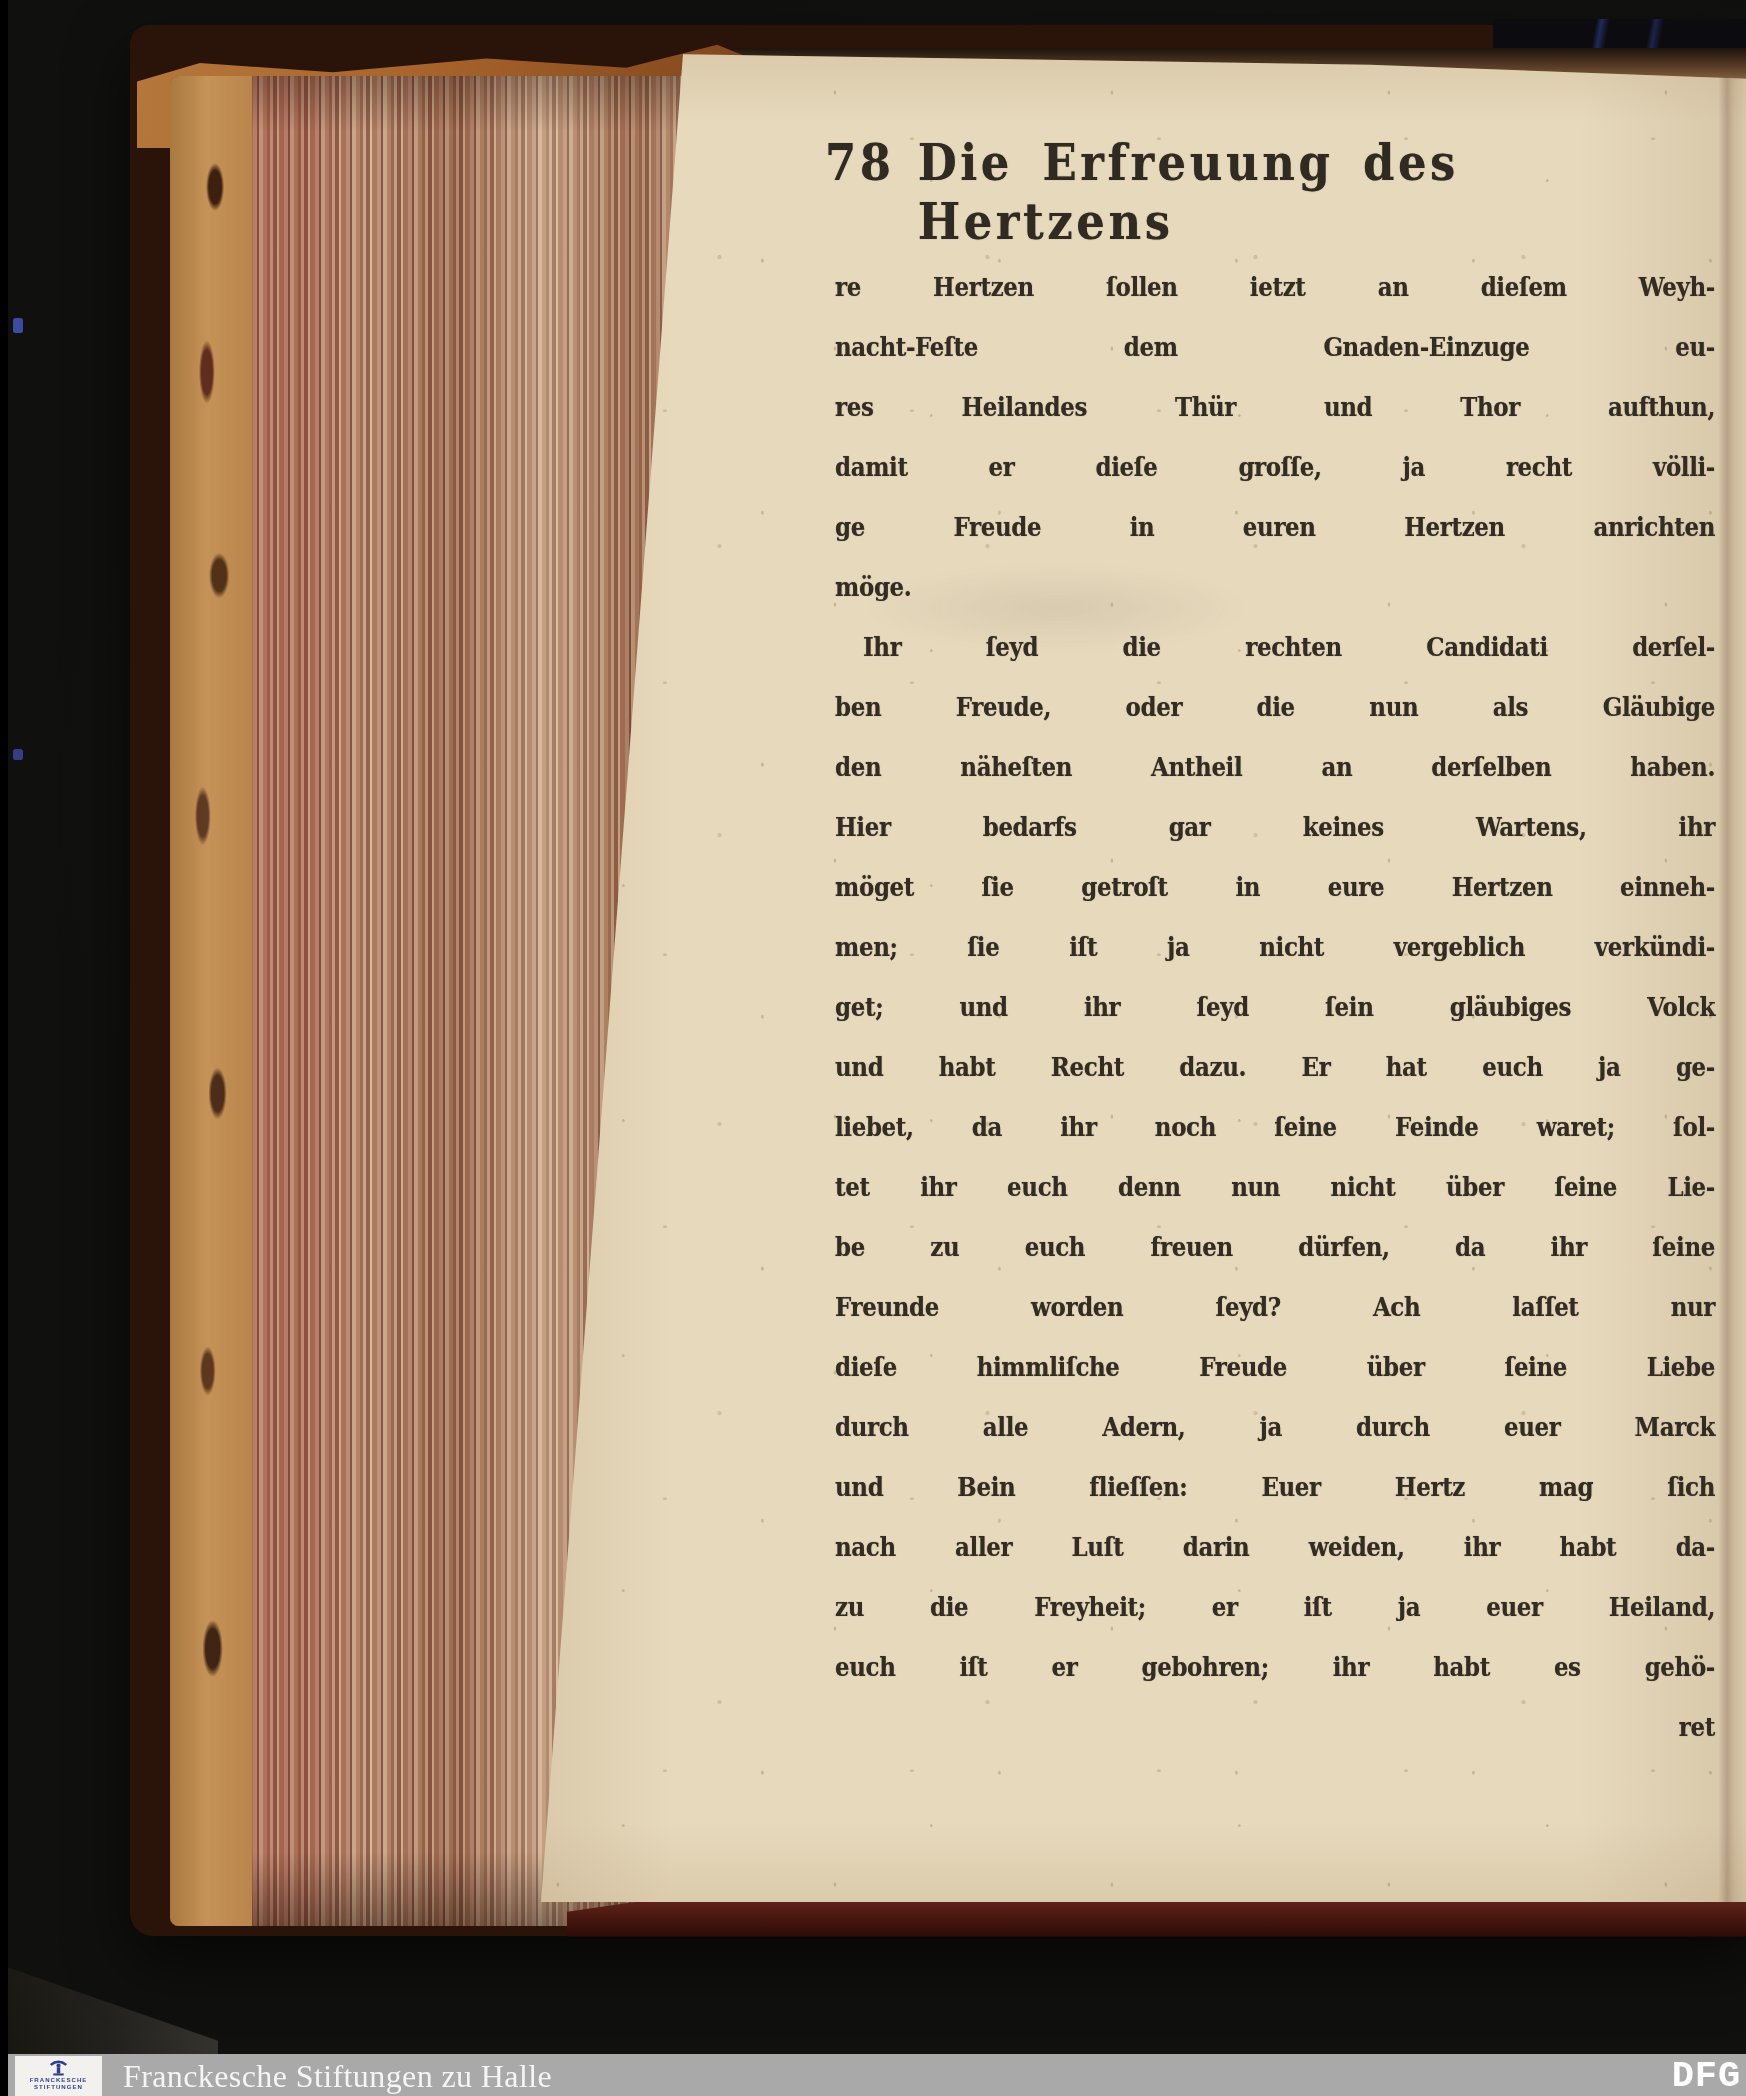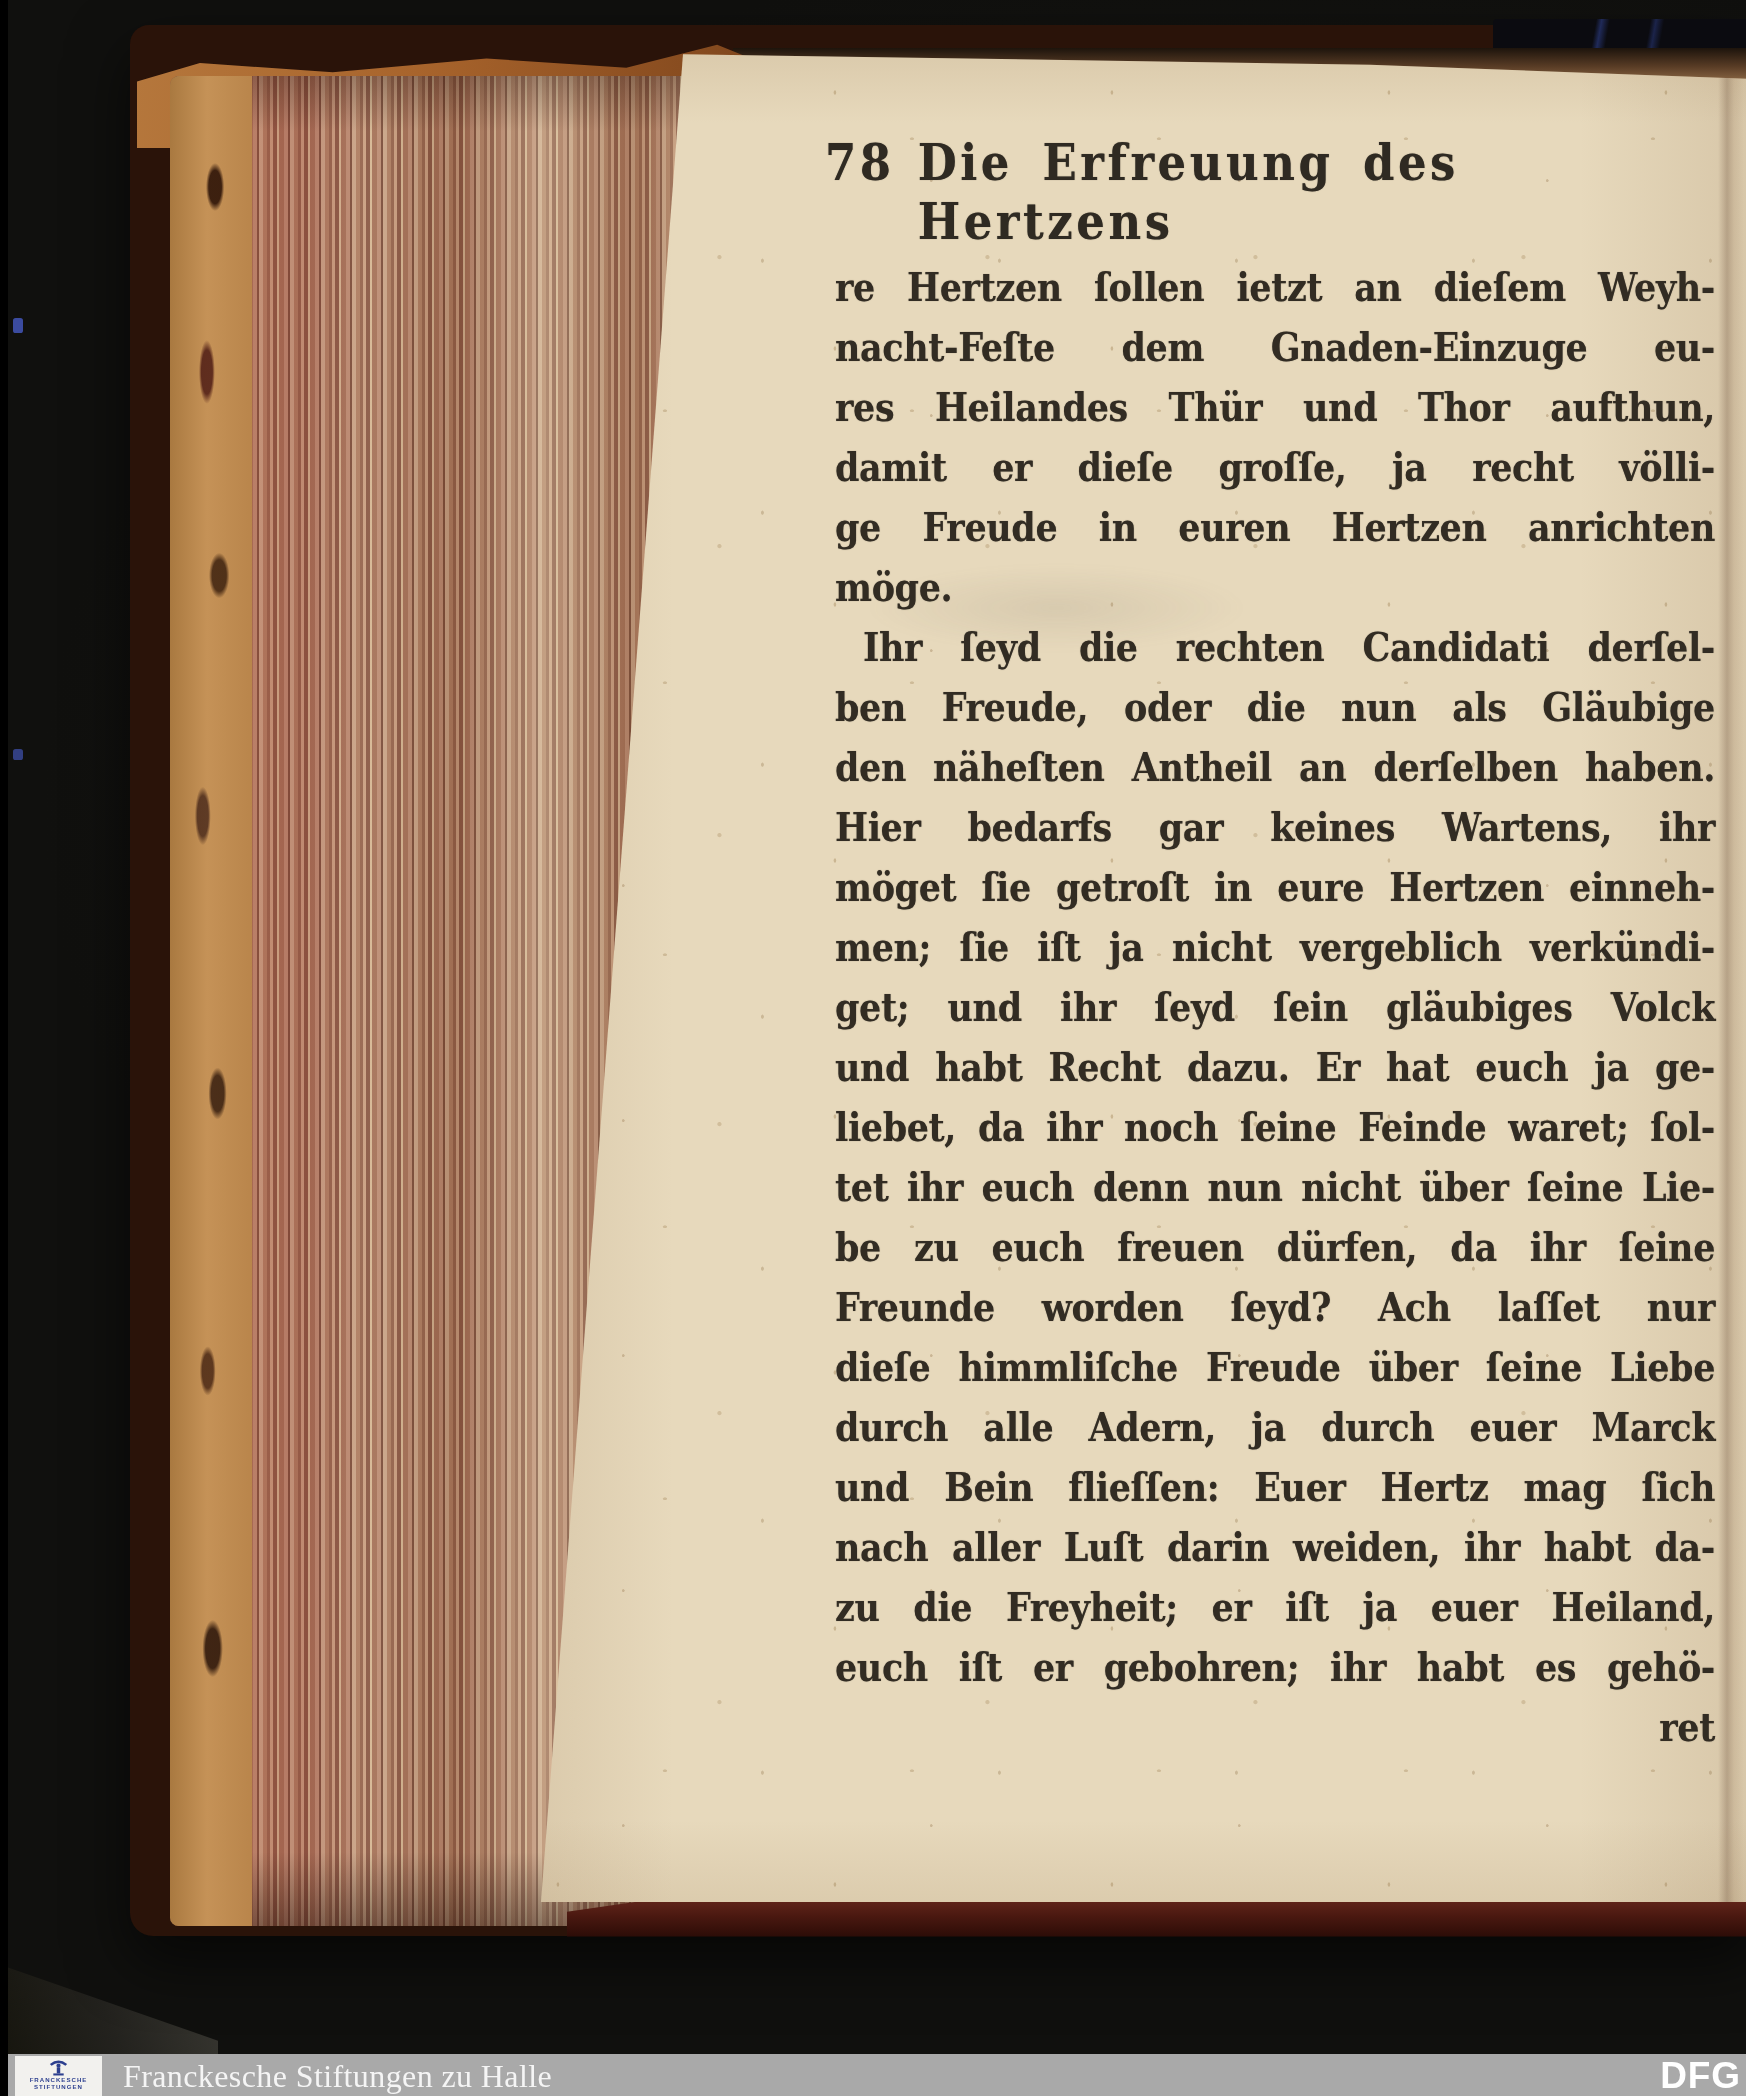--- a/index.html
+++ b/index.html
@@ -108,21 +108,21 @@
     position:absolute;left:328px;top:84px;width:896px;
     display:flex;align-items:baseline;
     color:#2f2a22;font-weight:700;font-size:45px;
     text-shadow:0 0 0.9px rgba(47,42,34,.55);
     transform:scaleY(1.12);transform-origin:top left;
   }
   .running-header .pnum{letter-spacing:3.5px;margin-right:23px;}
   .running-header .rtitle{letter-spacing:3.5px;word-spacing:10.5px;flex:1;}
   .body-text{
     position:absolute;left:338px;top:208px;width:880px;
-    color:#322c23;font-weight:700;font-size:35px;
+    color:#322c23;font-weight:700;font-size:23px;
     text-shadow:0 0 0.9px rgba(50,44,35,.5);
     letter-spacing:-0.4px;word-spacing:0.4px;
   }
   .tline{
     height:60px;line-height:60px;
     text-align:justify;text-align-last:justify;
     transform:scaleY(1.14);transform-origin:center left;
   }
   .tline.indent{padding-left:28px;}
   .tline.end{text-align-last:left;}
@@ -142,21 +142,21 @@
     font-family:"Liberation Sans", sans-serif;color:#2c3f8f;
     font-size:6.1px;line-height:7px;letter-spacing:1px;text-align:center;font-weight:700;
   }
   .fs-name{
     position:absolute;left:115px;top:0;height:42px;line-height:44px;
     font-family:"Liberation Serif", serif;font-size:32px;color:#f5f5f5;
     letter-spacing:0.4px;
   }
   .dfg{
     position:absolute;right:14px;top:0;height:42px;line-height:44px;
-    font-family:Liberation Sans, sans-serif;font-weight:800;font-size:37px;
+    font-family:Liberation Mono, monospace;font-weight:800;font-size:37px;
     color:#ffffff;letter-spacing:0.9px;
   }
 </style>
 </head>
 <body>
 
 <div class="stage">
 
   <div class="floor-wedge"></div>
   <div class="blue-speck speck-1"></div>

